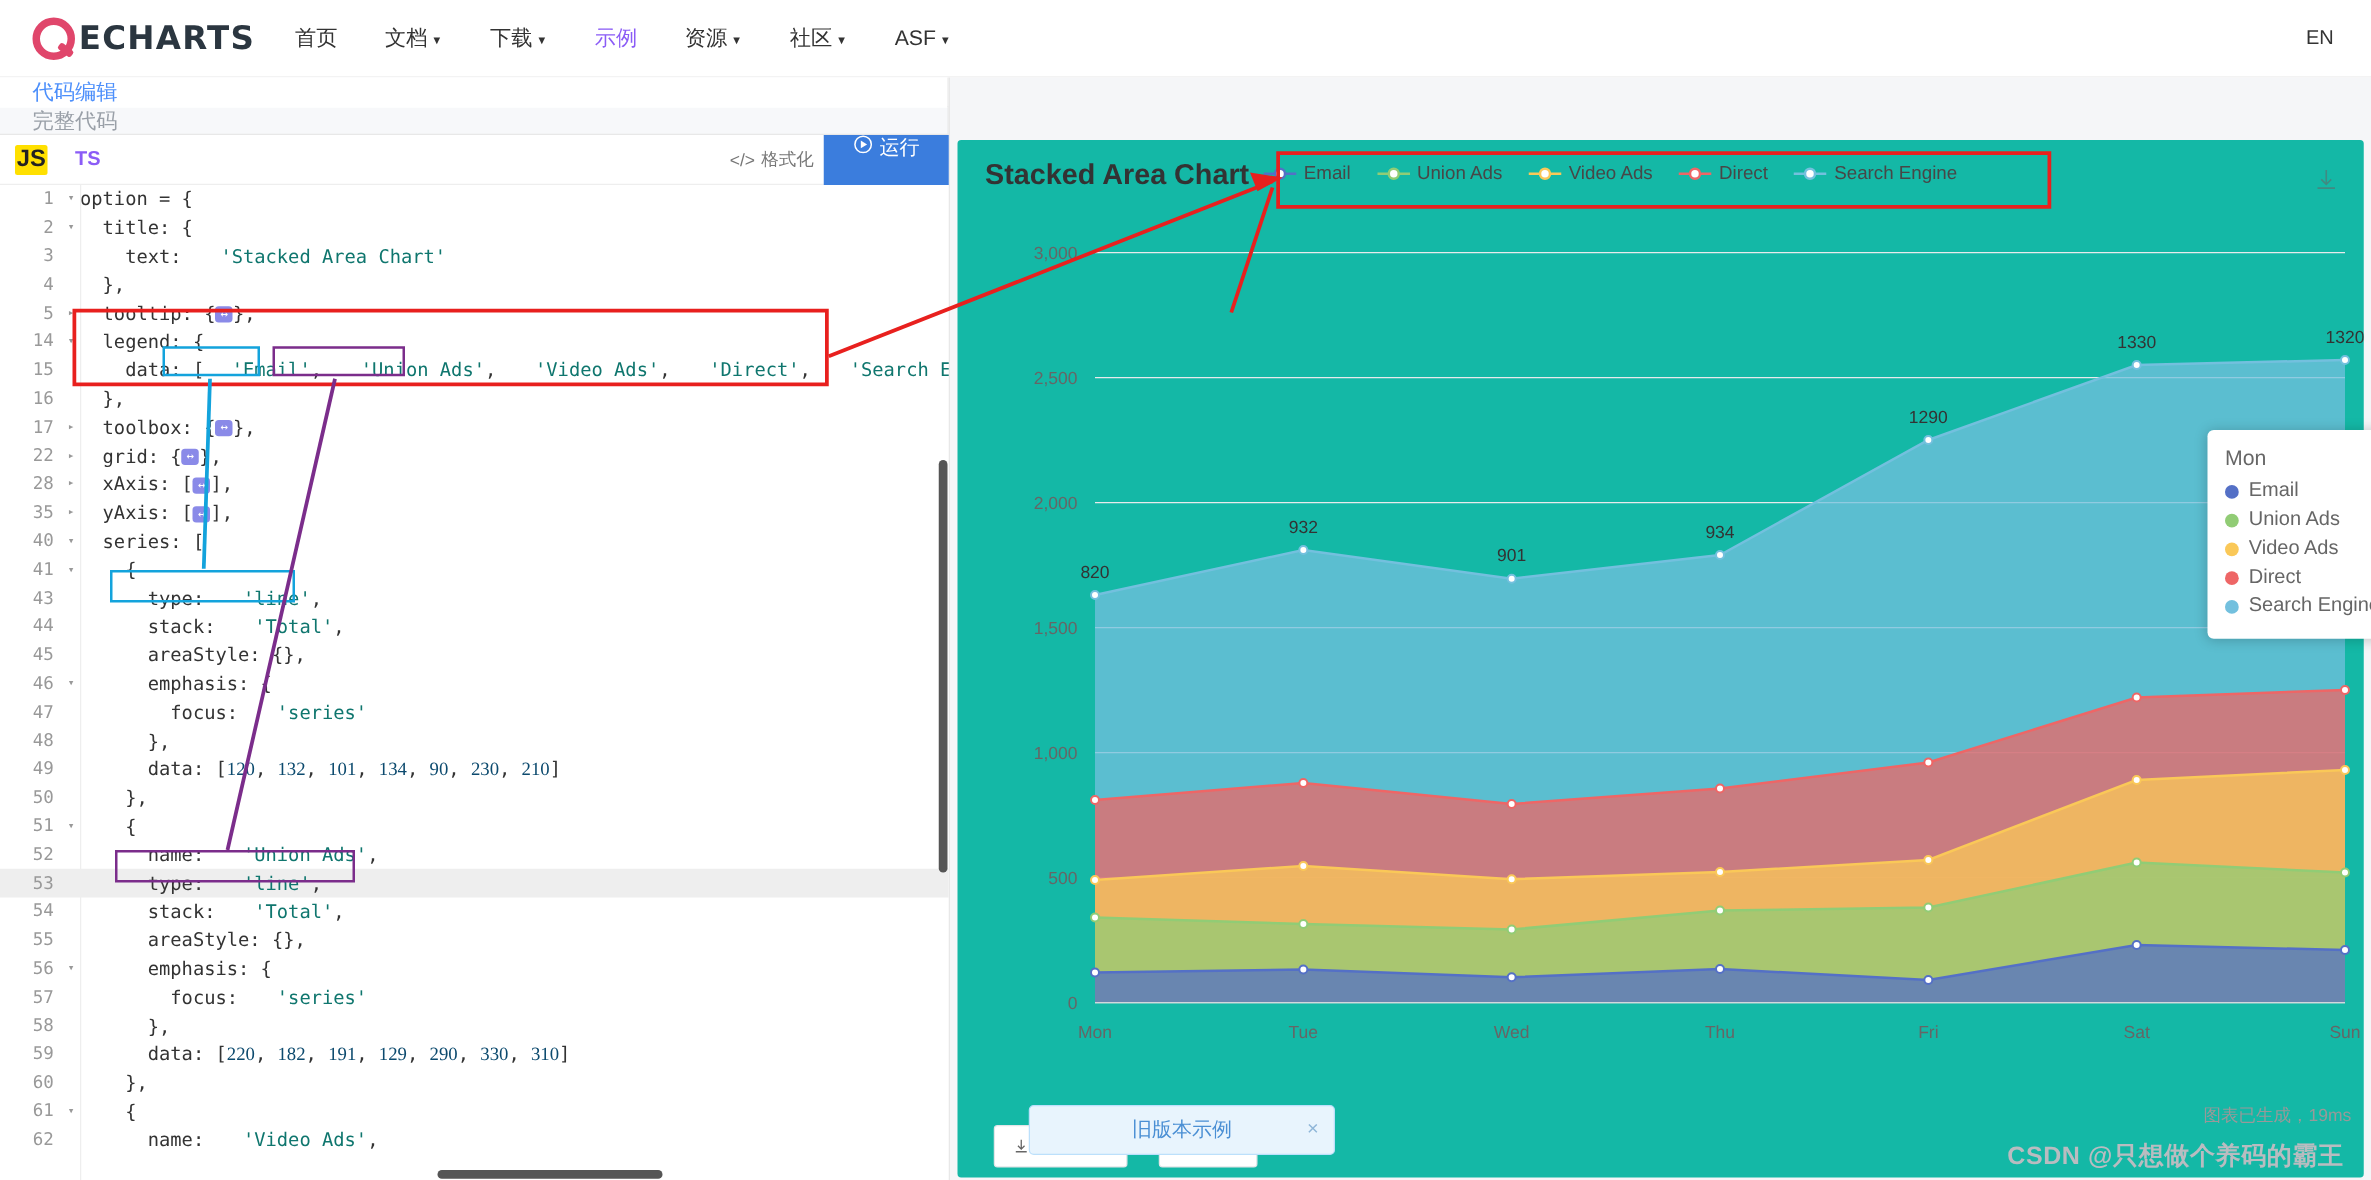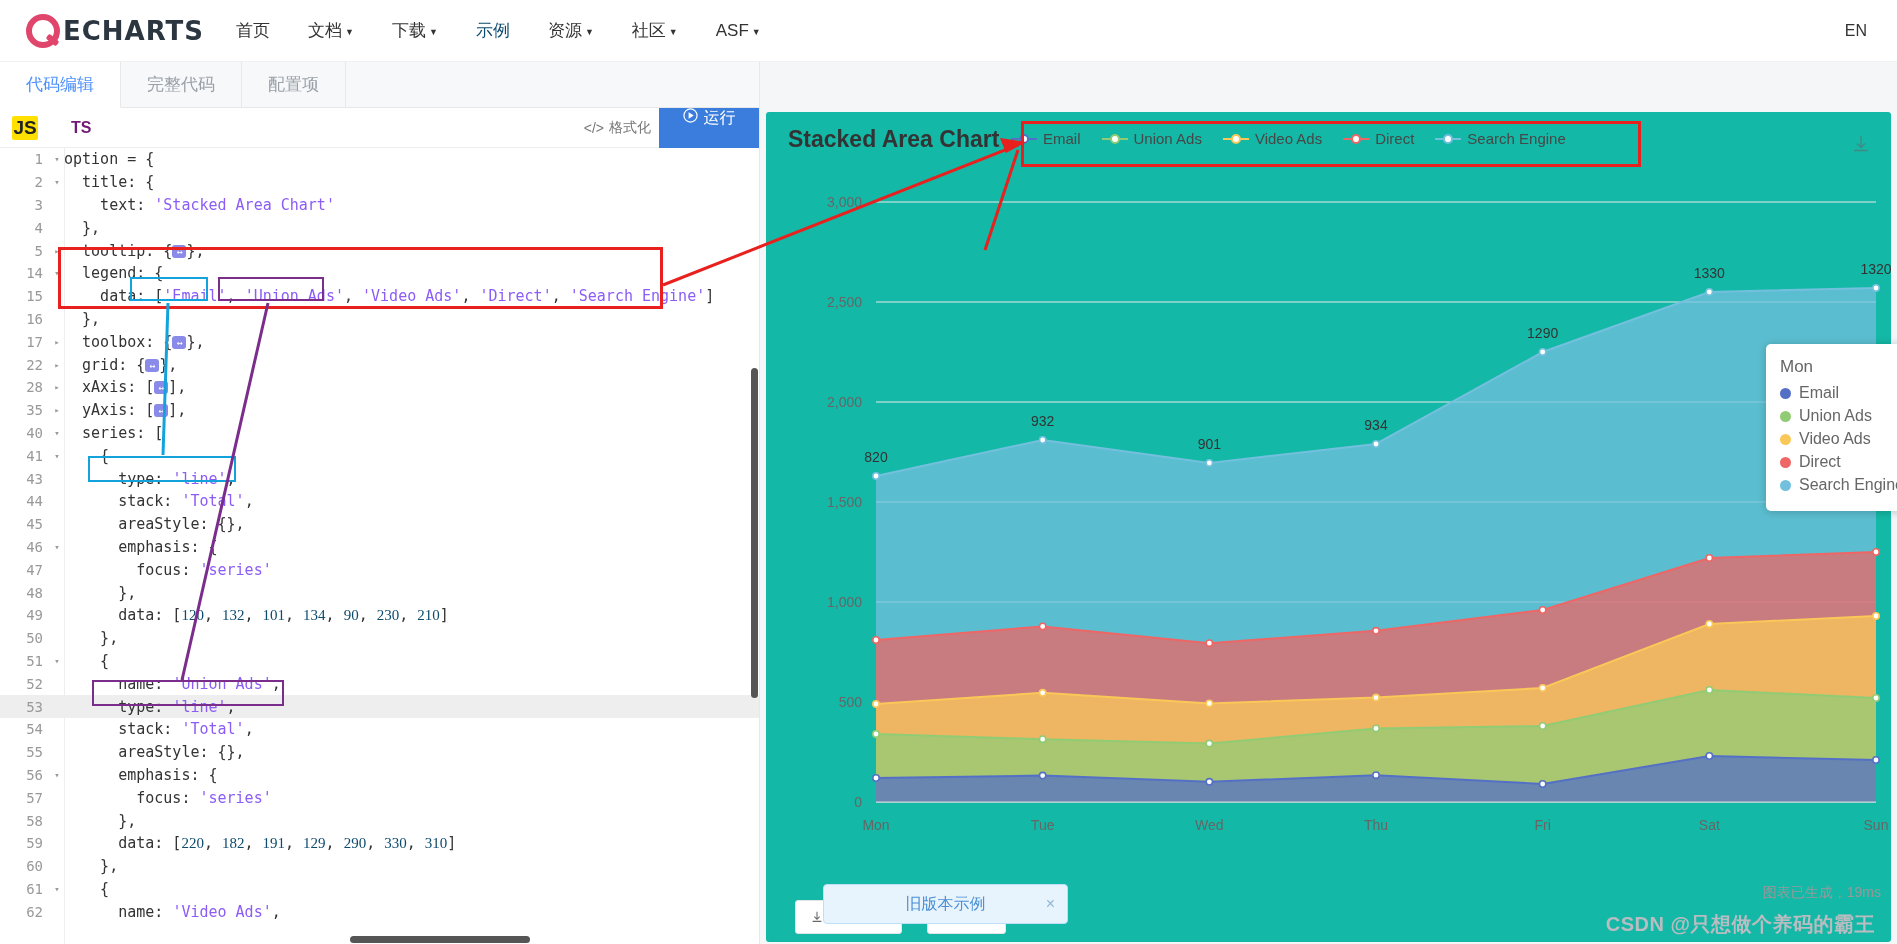--- a/index.html
+++ b/index.html
@@ -26,71 +26,71 @@
   }
   .logo-text {
     font-size:26px; font-weight:bold; letter-spacing:1px; color:#2b3640;
     font-family:"DejaVu Sans", sans-serif;
   }
   .nav-items { display:flex; align-items:center; gap:38px; }
   .nav-item {
     font-size:17px; color:#333; cursor:pointer; position:relative;
     padding:20px 0; display:flex; align-items:center; gap:3px;
   }
-  .nav-item.active { color:#0c4a6e; }
+  .nav-item.active { color:#8b5cf6; }
   .nav-item.active:before {
     content:""; position:absolute; top:-20px; left:50%; transform:translateX(-50%);
     width:56px; height:5px; background:#e0466b;
   }
   .caret { font-size:9px; line-height:1; position:relative; top:2px; }
   .nav-right { margin-left:auto; font-size:16px; color:#333; cursor:pointer; padding-right:4px;}
 
   
   .main { display:flex; height:882px; background:#fff; }
   .left-pane { width:760px; position:relative; border-right:1px solid #e8e8e8; background:#fff;}
   .right-pane { flex:1; background:#f5f6f8; position:relative; }
 
   
-  .editor-tabs { display:flex; height:46px; background:#f7f8fa; border-bottom:1px solid #e8e8e8; }
+  .editor-tabs { display:flex; height:46px; background:#f7f8fa; border-bottom:1px solid #e8e8e8;flex-direction:column; }
   .etab {
     padding:0 26px; display:flex; align-items:center; font-size:17px;
     color:#9aa0a8; cursor:pointer; border-right:1px solid #e8e8e8;
   }
   .etab.active { color:#4c8ffb; background:#fff; border-bottom:1px solid #fff; margin-bottom:-1px;}
 
   .lang-bar {
     height:40px; display:flex; align-items:center; padding:0 12px;
     border-bottom:1px solid #eee; background:#fff; position:relative;
   }
   .lang-js {
     width:26px;height:24px;background:#ffe000;color:#222;font-weight:bold;font-size:19px;
     display:flex;align-items:center;justify-content:center;border-radius:2px;
   }
-  .lang-ts { margin-left:33px; color:#701a75; font-weight:bold; font-size:16px; cursor:pointer;}
+  .lang-ts { margin-left:22px; color:#8b5cf6; font-weight:bold; font-size:16px; cursor:pointer;}
   .fmt-btn {
     position:absolute; right:108px; font-size:14px; color:#777; cursor:pointer;
     display:flex; align-items:center; gap:5px;
   }
   .run-btn {
     position:absolute; right:0; top:0; height:40px; width:100px;
     background:#3b7ddd; color:#fff; font-size:16px;
     display:flex; align-items:flex-start; justify-content:center; gap:6px; cursor:pointer;
   }
 
   
   .code-area { position:relative; height:796px; overflow:hidden; font-family:"DejaVu Sans Mono", monospace; }
   .code-row { display:flex; height:22.8px; align-items:center; font-size:15px; }
   .code-row.hl { background:#eeeeee; }
   .ln {
     width:50px; text-align:right; padding-right:7px; color:#999; font-size:14px;
     flex:none; user-select:none;
   }
   .fold { width:14px; color:#999; font-size:9px; flex:none; text-align:center;}
   .code-txt { white-space:pre; color:#333; }
-  .k-str { color:#8b5cf6; }
+  .k-str { color:#0f766e;margin-left:22px; }
   .k-num { color:#0c4a6e;font-family:Liberation Serif, serif; }
   .collapsed {
     display:inline-block; background:#8a8ae8; color:#fff; border-radius:3px;
     padding:0 4px; font-size:10px; line-height:13px; vertical-align:middle;
   }
   .gutter-line { position:absolute; left:64px; top:0; bottom:0; width:1px; background:#eee; }
 
   .code-scroll-v {
     position:absolute; right:0; top:0; width:9px; background:transparent;
   }

